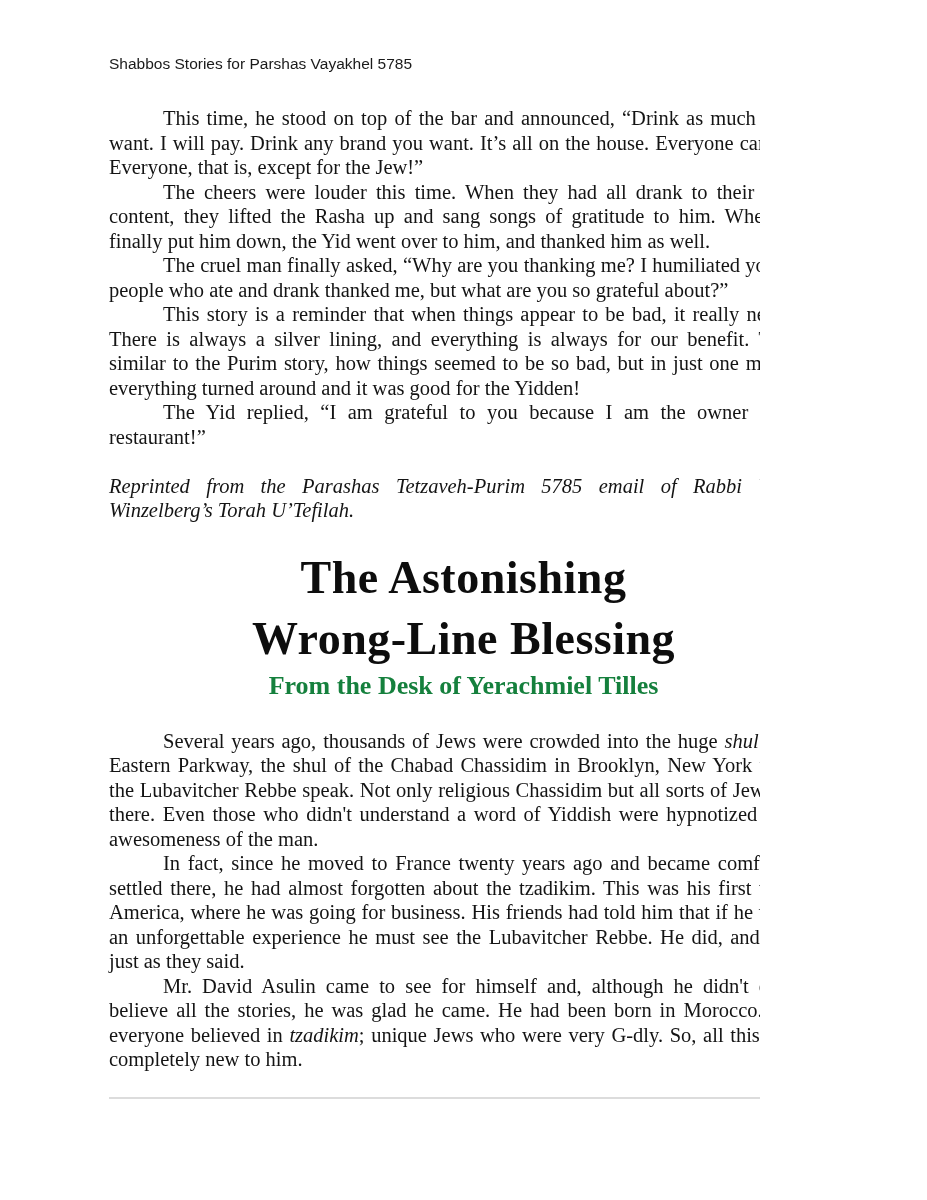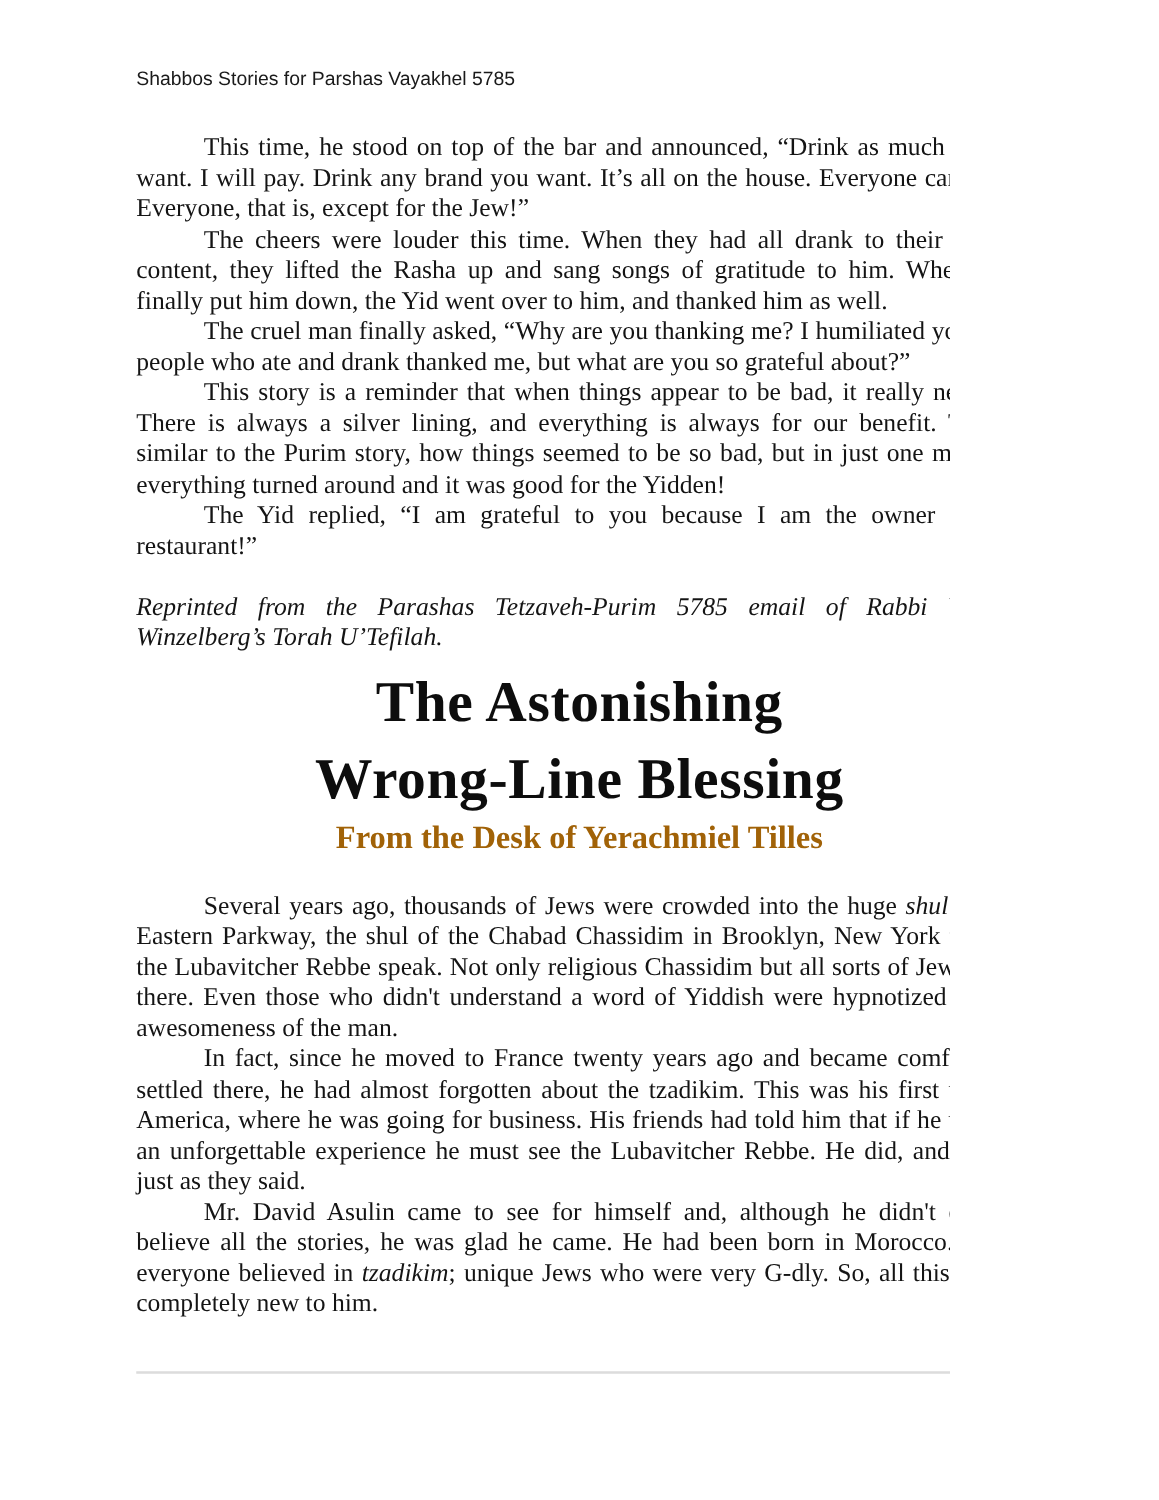--- a/index.html
+++ b/index.html
@@ -36,36 +36,36 @@
   }
   .attribution {
     margin: 24.5px 0 0 0;
     font-size: 20.5px;
     line-height: 24.5px;
     text-align: justify;
     text-indent: 0;
     font-style: italic;
   }
   .story-title {
-    margin: 8px 0 0 0;
+    margin: 24px 0 0 0;
     text-align: center;
     font-size: 46px;
     line-height: 61px;
     font-weight: bold;
     color: #0d0d0d;
     letter-spacing: 0.5px;
   }
   .title-line { display: block; }
   .story-subtitle {
     margin: 0;
     text-align: center;
     font-size: 26px;
     line-height: 34px;
     font-weight: bold;
-    color: #a16207;
+    color: #15803d;
   }
   .first-after-heading { margin-top: 26px; }
   .body-para em, .body-para i { font-style: italic; }
   .footer {
     position: absolute;
     left: 109px;
     width: 709px;
     top: 1097px;
   }
   .footer-rule {

